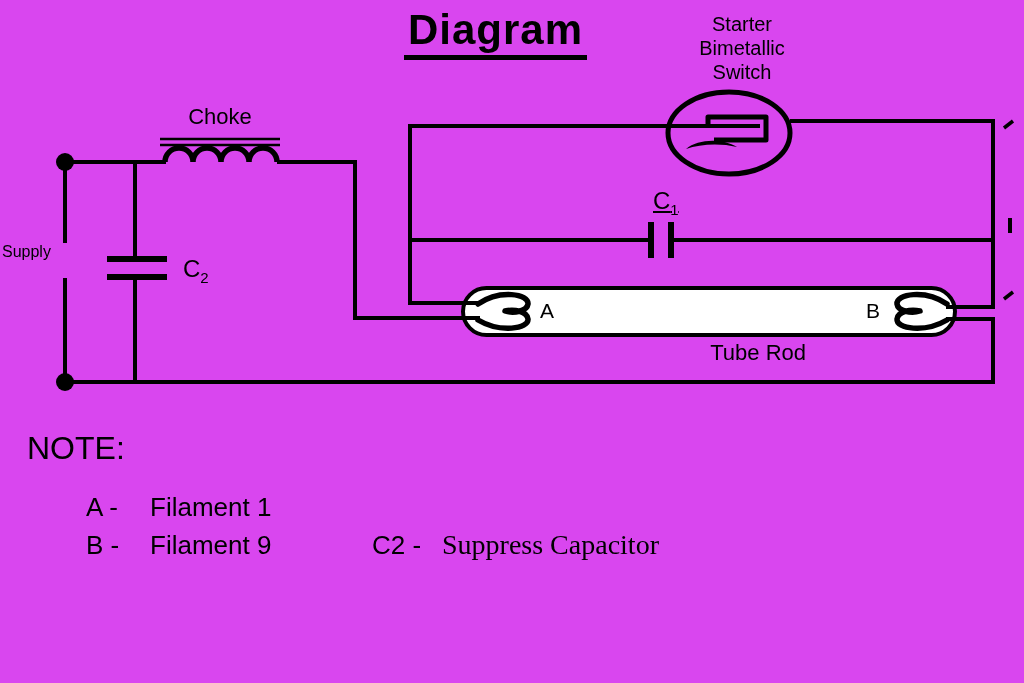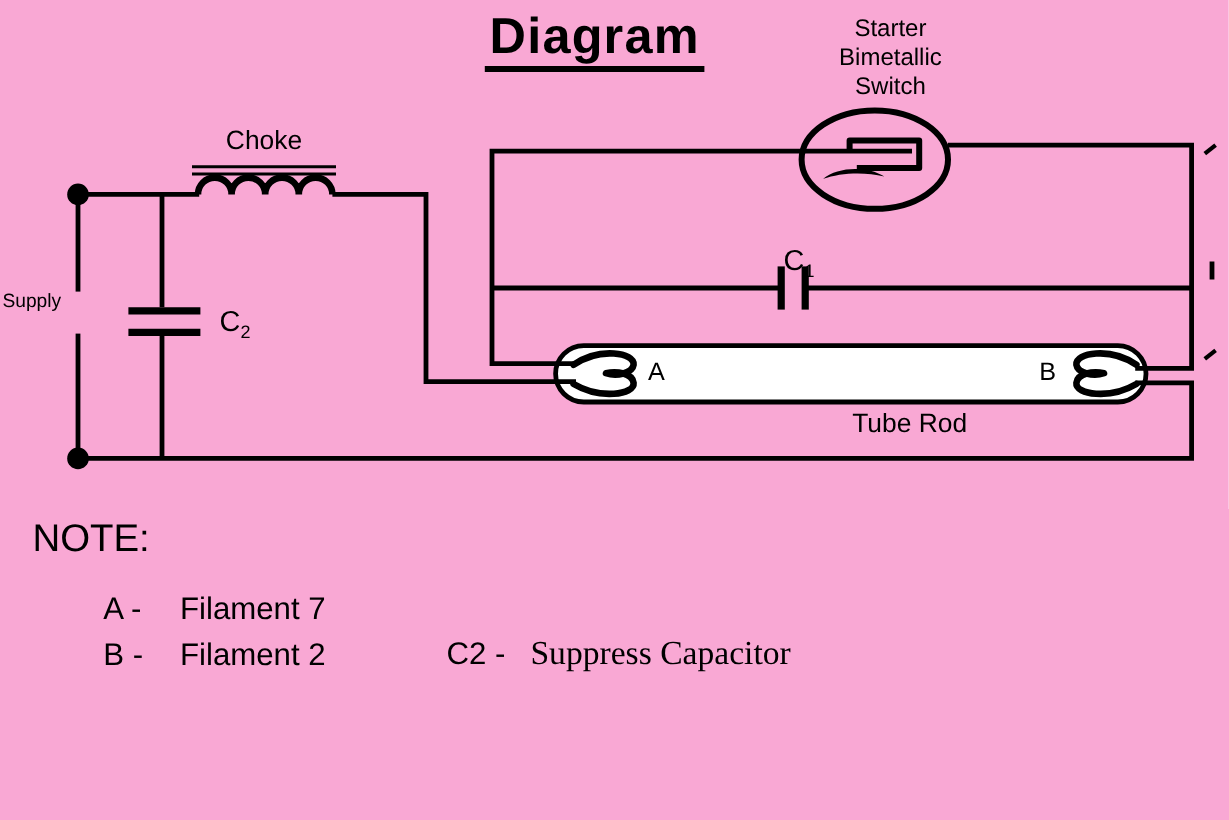--- a/index.html
+++ b/index.html
@@ -2,21 +2,21 @@
 <html><head>
 <meta charset="utf-8">
 <style>
   * { margin: 0; padding: 0; box-sizing: border-box; }
   html, body { background: #ffffff; }
   body { font-family: "Liberation Sans", "DejaVu Sans", sans-serif; }
   #stage {
     position: relative;
     width: 1024px;
     height: 683px;
-    background: #f9a8d4;
+    background: #d946ef;
     color: #000000;
     overflow: hidden;
   }
   #circuit-svg {
     position: absolute;
     left: 0; top: 0;
     width: 1024px; height: 683px;
   }
   .lbl { position: absolute; color: #000; white-space: nowrap; }
   .page-title {
@@ -32,21 +32,21 @@
     text-align: center;
     font-size: 20px;
     line-height: 24px;
     white-space: pre-line;
   }
   .choke-label { left: 160px; top: 104px; width: 120px; text-align: center; font-size: 22px; }
   .supply-label { left: 2px; top: 243px; font-size: 16px; }
   .cap-label { font-size: 24px; }
   .cap-label sub { font-size: 15px; }
   .c2-label { left: 183px; top: 255px; }
-  .c1-label { left: 653px; top: 204px; }
+  .c1-label { left: 653px; top: 187px; text-decoration: underline; }
   .fil-label { font-size: 21px; }
   .fil-a-label { left: 540px; top: 299px; }
   .fil-b-label { left: 866px; top: 299px; }
   .tube-label { left: 606px; top: 340px; width: 200px; text-align: right; font-size: 22px; }
   .note-heading { left: 27px; top: 430px; font-size: 32px; }
   .note-row { position: absolute; font-size: 26px; }
   .note-row .prefix { display: inline-block; }
   .note-left .prefix { width: 64px; }
   .note-right .prefix { width: 70px; }
   .note-right .desc {
@@ -138,22 +138,22 @@
 
   <div class="lbl fil-label fil-a-label">A</div>
 
   <div class="lbl fil-label fil-b-label">B</div>
 
   <div class="lbl tube-label">Tube Rod</div>
 
   <div class="lbl note-heading">NOTE:</div>
 
   <div class="note-row note-left row-a">
-    <span class="prefix">A -</span><span class="desc">Filament 7</span>
+    <span class="prefix">A -</span><span class="desc">Filament 1</span>
   </div>
   <div class="note-row note-left row-b">
-    <span class="prefix">B -</span><span class="desc">Filament 2</span>
+    <span class="prefix">B -</span><span class="desc">Filament 9</span>
   </div>
   <div class="note-row note-right row-c2">
     <span class="prefix">C2 -</span><span class="desc">Suppress Capacitor</span>
   </div>
 
 </div>
 
 </body></html>

